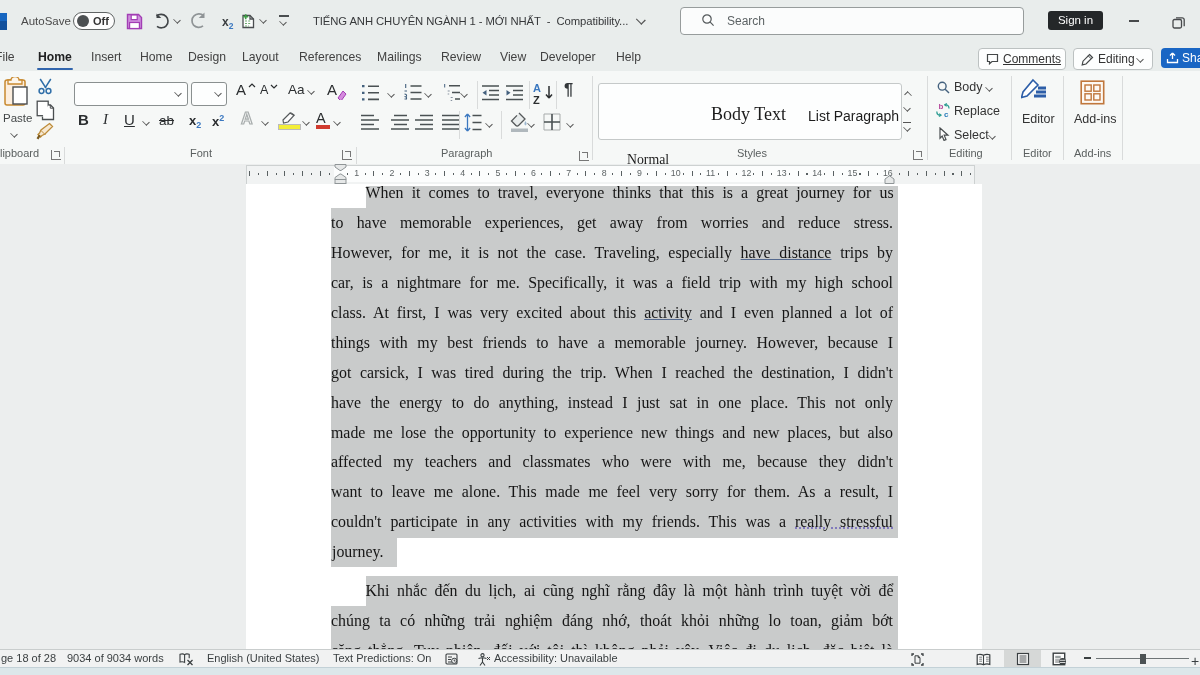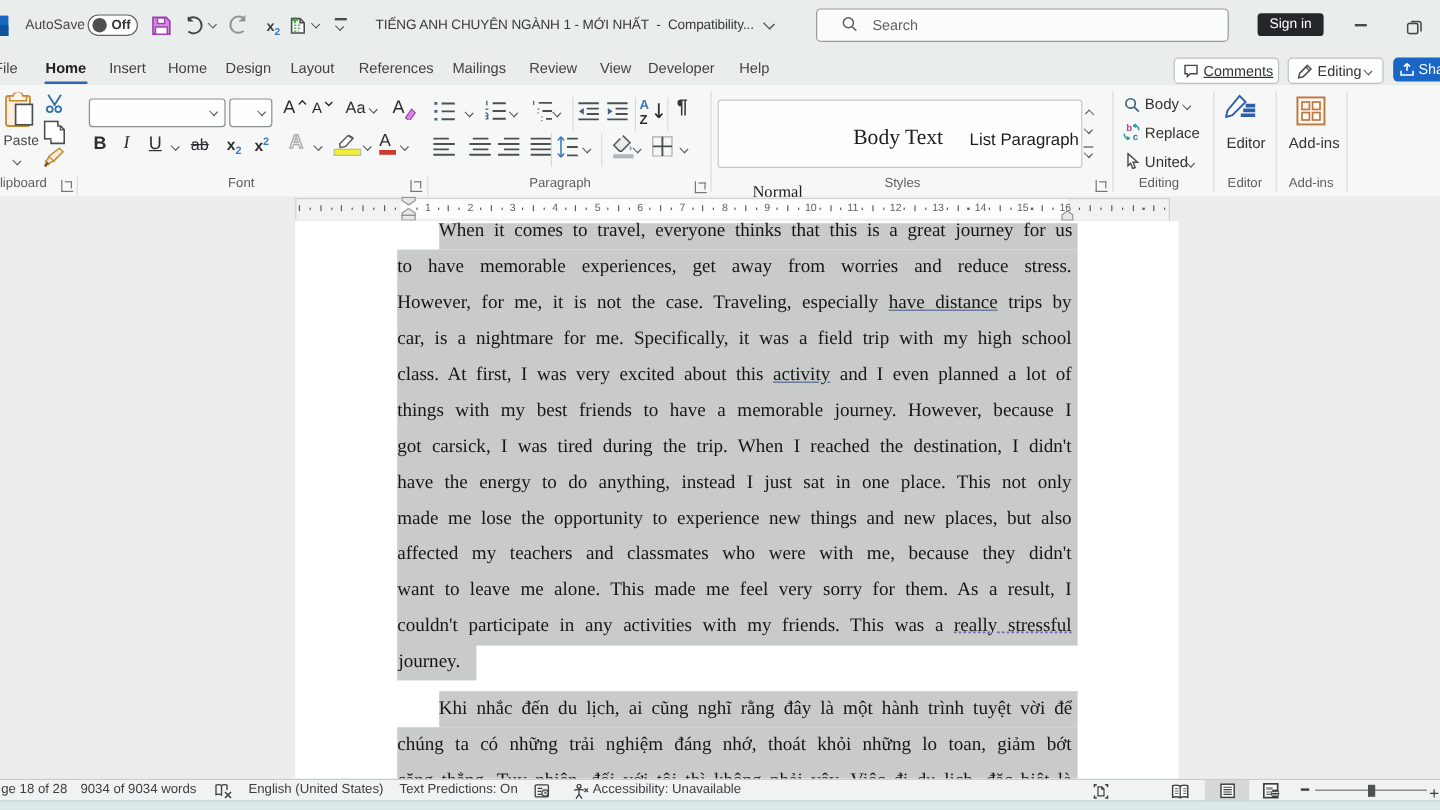--- a/index.html
+++ b/index.html
@@ -305,21 +305,21 @@
   <svg class="ic" style="left:5px;top:31px" width="16" height="16" viewBox="0 0 16 16">
       <text x="3.5" y="7" font-size="8" font-weight="bold" fill="#b5499b" font-family="Liberation Sans">b</text>
       <text x="9" y="14.5" font-size="8" font-weight="bold" fill="#2b7dbb" font-family="Liberation Sans">c</text>
       <path d="M1.8 9.5 q0 4 4.5 3.8 M14 6.5 q0-4-4.5-3.8" fill="none" stroke="#2e9d93" stroke-width="1.3"></path>
       <path d="M6.3 13.3 l-2.2-1.6 M6.3 13.3 l-2.4 1.2 M9.5 2.7 l2.2 1.6 M9.5 2.7 l2.4-1.2" stroke="#2e9d93" stroke-width="1.1" fill="none"></path>
     </svg>
   <div class="abs" style="left:24px;top:33px;font-size:12.5px;color:#333;">Replace</div>
   <svg class="ic" style="left:8px;top:56px" width="12" height="14" viewBox="0 0 12 14">
       <path d="M2 1 L10 8.2 H6.2 L8 12.6 6 13.4 4.2 9 2 11.2 z" fill="#fdfdfd" stroke="#4a4e50" stroke-width="1.2"></path>
     </svg>
-  <div class="abs" style="left:24px;top:57px;font-size:12.5px;color:#333;">United</div>
+  <div class="abs" style="left:24px;top:57px;font-size:12.5px;color:#333;">Select</div>
   <div class="chev" style="left:59px;top:62px"></div>
   <div class="glabel" style="left:19px;top:76px;">Editing</div>
   <div class="vdiv" style="left:80.5px;top:5px;"></div>
 
   <svg class="ic" style="left:91px;top:7px" width="31" height="27" viewBox="0 0 31 27">
       <path d="M12 2 L17 7 6 18 l-5.5 1.5 L2 14 z" fill="#fff" stroke="#2d5ea8" stroke-width="1.6"></path>
       <path d="M17 10 h8 M15 14 h10 M13 18 h12" stroke="#2d5ea8" stroke-width="3"></path>
     </svg>
   <div class="abs" style="left:92px;top:41px;font-size:12.5px;color:#333;">Editor</div>
   <div class="glabel" style="left:93px;top:76px;">Editor</div>

